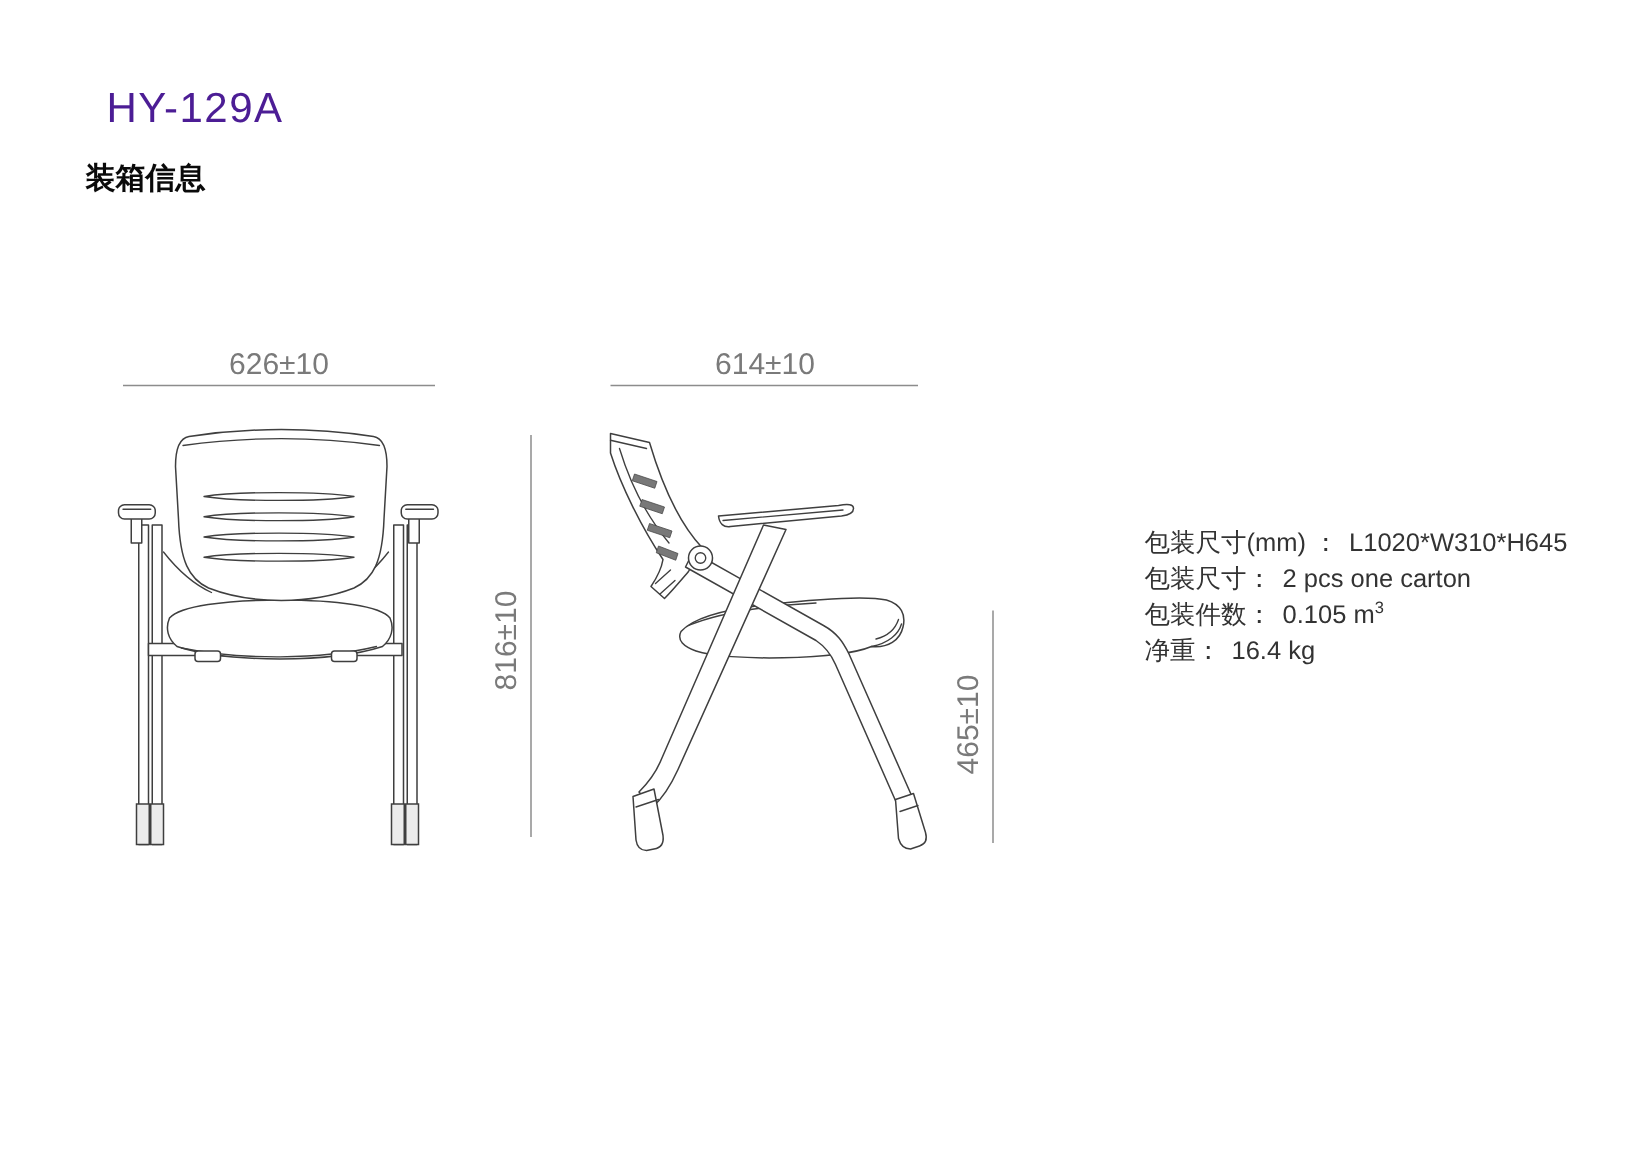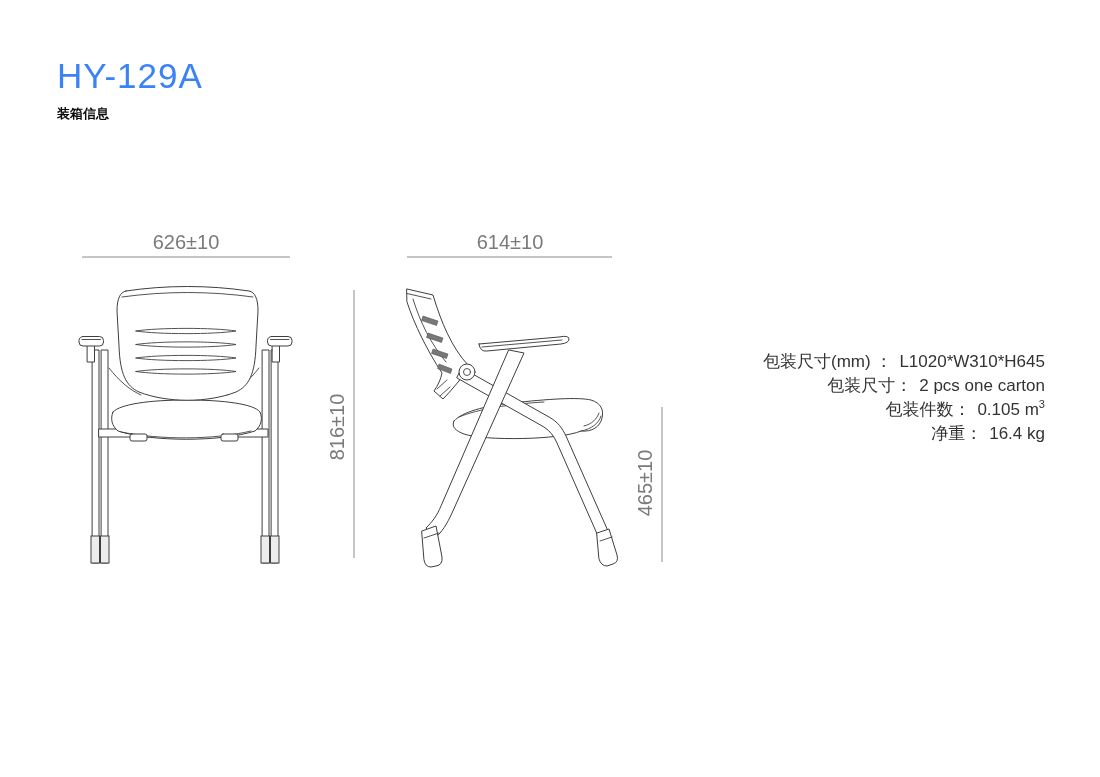--- a/index.html
+++ b/index.html
@@ -4,45 +4,44 @@
 <style>
   html,body{margin:0;padding:0;background:#ffffff;}
   .page{
     position:relative;
     width:1100px;height:777px;
     background:#ffffff;
     font-family:"Liberation Sans","DejaVu Sans",sans-serif;
     overflow:hidden;
   }
   .model-title{
-    position:absolute;left:57px;top:56px;
-    font-size:35px;letter-spacing:1px;
-    color:#3b82f6;font-weight:400;
+    position:absolute;left:71px;top:56px;
+    font-size:28px;letter-spacing:1px;
+    color:#4c1d95;font-weight:400;
   }
   .section-title{
     position:absolute;left:57px;top:105px;
-    font-size:13px;color:#0a0a0a;font-weight:700;
+    font-size:20px;color:#0a0a0a;font-weight:700;
   }
   .diagram-svg{
     position:absolute;left:0;top:0;width:1100px;height:777px;
   }
   .diagram-svg .outline{fill:#ffffff;stroke:#3f3f3f;stroke-width:1;stroke-linejoin:round;stroke-linecap:round;}
   .diagram-svg .thin{fill:none;stroke:#3f3f3f;stroke-width:0.9;stroke-linejoin:round;stroke-linecap:round;}
   .diagram-svg .foot{fill:#ececec;stroke:#3f3f3f;stroke-width:1;}
   .diagram-svg .slotdark{fill:#787878;stroke:#444;stroke-width:0.5;}
   .diagram-svg .dimline{stroke:#8c8c8c;stroke-width:1;}
   .diagram-svg .dimtext{
     font-family:"Liberation Sans","DejaVu Sans",sans-serif;
     font-size:20px;fill:#7a7a7a;
   }
   .specs{
     position:absolute;left:763px;top:350px;
     font-size:17px;line-height:24px;color:#333333;
     white-space:nowrap;
-    text-align:right;
   }
   .spec-row{display:block;}
   .spec-value{margin-left:7px;}
   .spec-row sup{font-size:11px;line-height:0;}
 </style>
 </head>
 <body>
 
 <div class="page">
 

